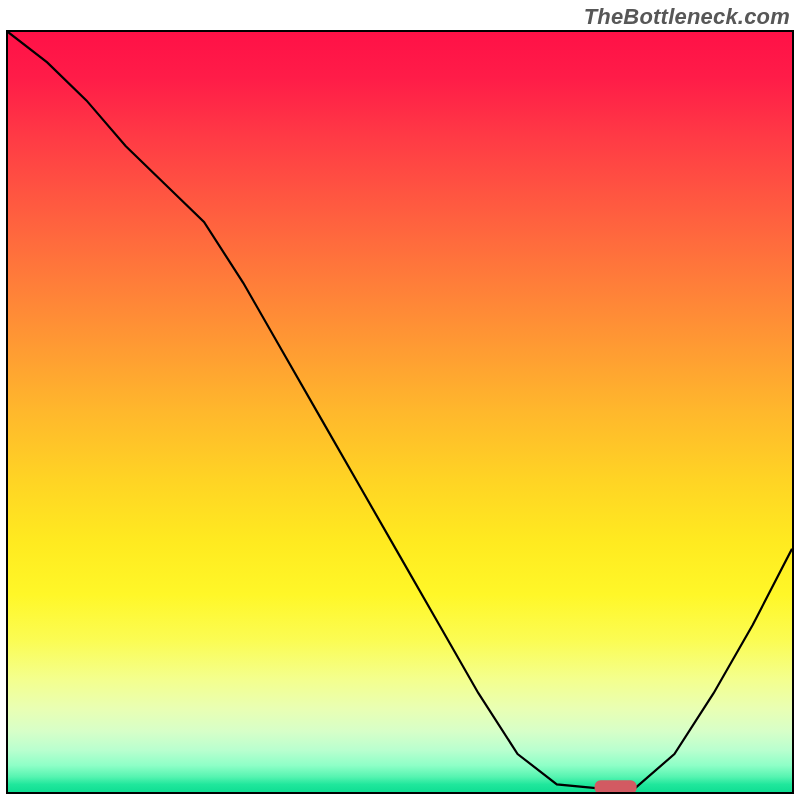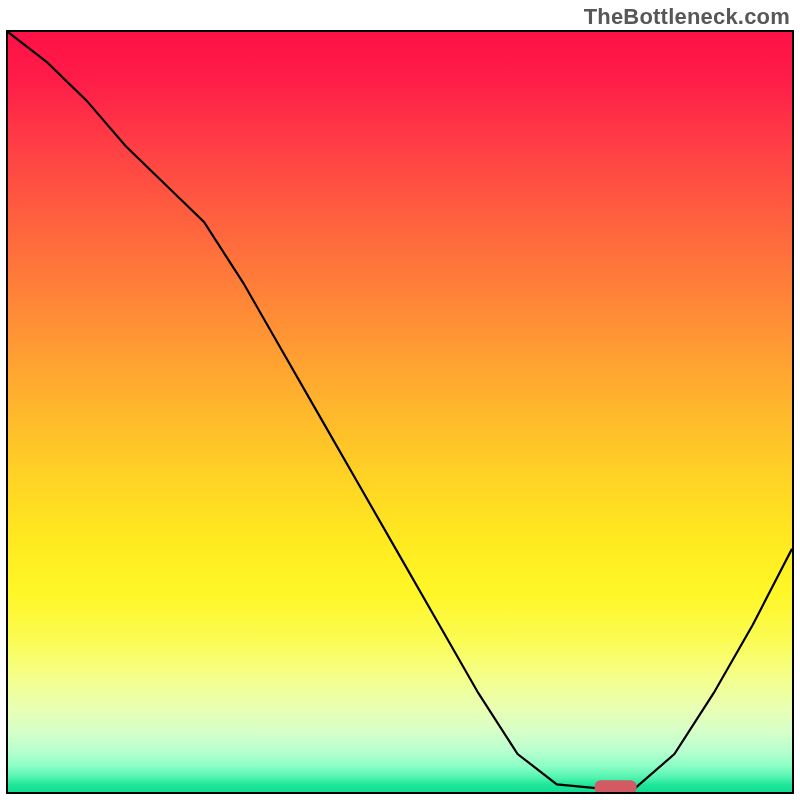--- a/index.html
+++ b/index.html
@@ -18,20 +18,21 @@
   }
   .watermark {
     position: absolute;
     top: 4px;
     right: 10px;
     font-size: 22px;
     font-weight: 600;
     color: #575757;
     letter-spacing: 0.2px;
     z-index: 10;
+    font-style: italic;
   }
   .plot-box {
     position: absolute;
     left: 6px;
     top: 30px;
     width: 788px;
     height: 764px;
     border: 2px solid #000000;
     box-sizing: border-box;
     overflow: hidden;

